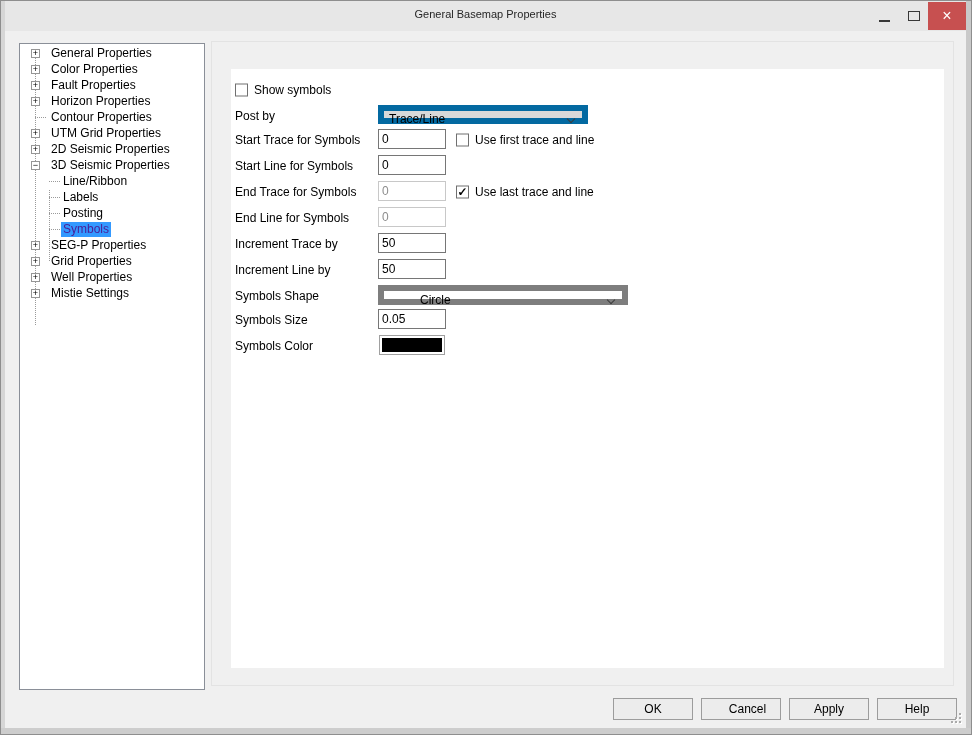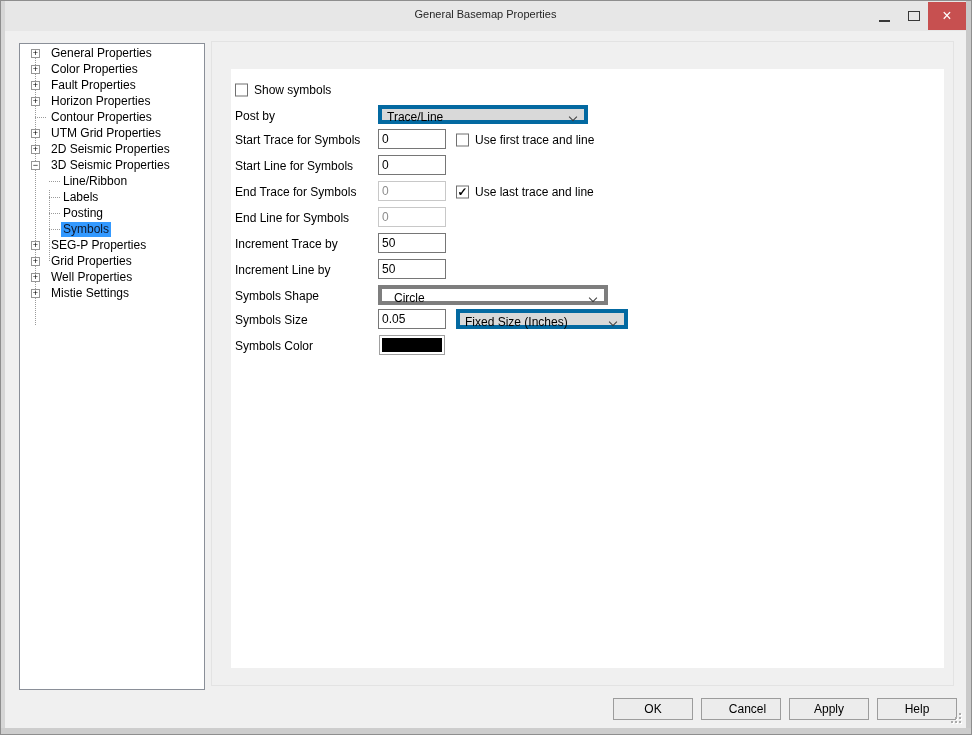--- a/index.html
+++ b/index.html
@@ -23,35 +23,35 @@
   .content-outline { position: absolute; left: 210px; top: 40px; width: 743px; height: 645px; border: 1px solid #e3e3e3; background: #f0f0f0; }
   .form-panel { position: absolute; left: 230px; top: 68px; width: 713px; height: 599px; background: #ffffff; font-size: 12px; color: #000; }
 
   
   .tree-panel { position: absolute; left: 18px; top: 42px; width: 186px; height: 647px; background: #ffffff; border: 1px solid #8a8f98; font-size: 12px; color: #000; }
   .tree-rows { position: absolute; left: 0; top: 2px; right: 0; }
   .tree-row { position: relative; height: 16px; line-height: 15px; white-space: nowrap; }
   .tree-row .label { display: inline-block; padding: 0 2px; }
   .lvl0 .label { margin-left: 29px; }
   .lvl1 .label { margin-left: 41px; }
-  .tree-row.selected .label { background: #3399ff; color: #0f172a; }
+  .tree-row.selected .label { background: #3399ff; color: #4c1d95; }
   .expander { position: absolute; left: 11px; top: 3px; width: 9px; height: 9px; border: 1px solid #969696; background: #ffffff; font-size: 9px; line-height: 7px; text-align: center; color: #000; }
   .dot-h { position: absolute; top: 7px; height: 1px; background-image: repeating-linear-gradient(to right, #9a9a9a 0 1px, transparent 1px 2px); }
   .lvl0.leaf .dot-h { left: 15px; width: 12px; }
   .lvl1 .dot-h { left: 29px; width: 11px; }
   .guide-v { position: absolute; width: 1px; background-image: repeating-linear-gradient(to bottom, #9a9a9a 0 1px, transparent 1px 2px); }
   .guide-root { left: 15px; top: 10px; height: 272px; }
   .guide-child { left: 29px; top: 146px; height: 72px; }
 
   
   .row { position: absolute; left: 0; right: 0; height: 22px; }
   .f-label { position: absolute; left: 4px; top: 50%; transform: translateY(-50%); white-space: nowrap; }
   .tbox { position: absolute; left: 147px; top: 0; width: 68px; height: 20px; border: 1px solid #767676; background: #fff; font-family: "Liberation Sans", sans-serif; font-size: 12px; padding: 0 3px; color: #000; outline: none; }
   .tbox:disabled { border-color: #c8c8c8; color: #8d8d8d; background: #fff; }
-  .combo { position: absolute; top: 0; height: 19px; border: 4px solid #0369a1; background: #d9d9d9; line-height: 17px; padding-left: 5px; white-space: nowrap; }
+  .combo { position: absolute; top: 0; height: 19px; border: 6px solid #0369a1; background: #d9d9d9; line-height: 17px; padding-left: 5px; white-space: nowrap; }
   .combo.white { background: #ffffff; border-color: #7e7e7e; }
   .chev { position: absolute; right: 8px; top: 5px; width: 6px; height: 6px; border-right: 1px solid #3c3c3c; border-bottom: 1px solid #3c3c3c; transform: rotate(45deg); }
   .checkbox { position: absolute; width: 13px; height: 13px; border: 1px solid #707070; background: #ffffff; top: 50%; transform: translateY(-50%); font-size: 12px; line-height: 11px; text-align: center; font-weight: bold; color: #000; }
   .cb-label { position: absolute; top: 50%; transform: translateY(-50%); white-space: nowrap; }
   .swatch { position: absolute; left: 148px; top: 0; width: 66px; height: 20px; border: 1px solid #a0a0a0; background: #ffffff; padding: 2px; }
   .swatch .fill { width: 100%; height: 100%; }
 
   
   .btn { position: absolute; top: 697px; width: 80px; height: 22px; border: 1px solid #9c9c9c; background: #ececec; font-size: 12px; text-align: center; line-height: 20px; color: #000; }
   .grip { position: absolute; right: 8px; bottom: 9px; width: 12px; height: 12px; }
@@ -149,33 +149,29 @@
       <input class="tbox" value="50" style="">
     </div>
 
     <div class="row" style="top:190px;">
       <span class="f-label">Increment Line by</span>
       <input class="tbox" value="50" style="">
     </div>
 
     <div class="row" style="top:216px;">
       <span class="f-label">Symbols Shape</span>
-      <div class="combo white" style="left:147px;width:230px;height:20px;line-height:18px;padding-left:12px;">
+      <div class="combo white" style="left:147px;width:250px;height:20px;line-height:18px;padding-left:36px;">
         <span>Circle</span>
         <span class="chev" style="top:6px;"></span>
       </div>
     </div>
 
     <div class="row" style="top:240px;">
       <span class="f-label">Symbols Size</span>
       <input class="tbox" value="0.05" style="">
-      <div class="combo" style="left:225px;width:172px;height:20px;line-height:18px;">
-        <span>Fixed Size (Inches)</span>
-        <span class="chev" style="top:6px;"></span>
-      </div>
     </div>
 
     <div class="row" style="top:266px;">
       <span class="f-label">Symbols Color</span>
       <div class="swatch">
         <div class="fill" id="swatch-fill" style="background: rgb(0, 0, 0);"></div>
       </div>
     </div>
 
   </div>

